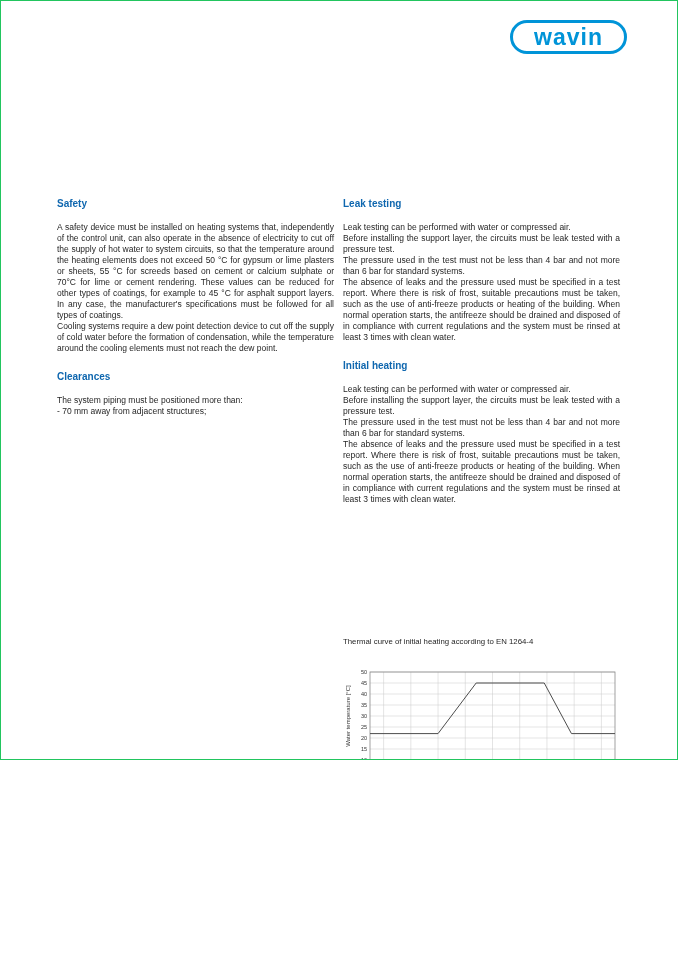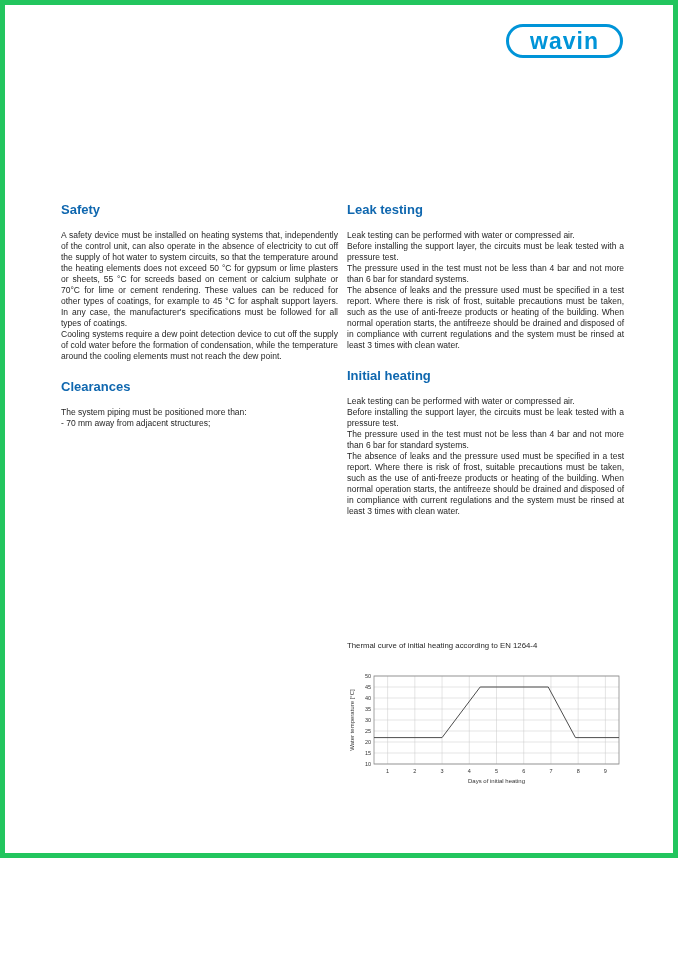--- a/index.html
+++ b/index.html
@@ -1,32 +1,32 @@
 <!DOCTYPE html>
 <html><head>
 <meta charset="utf-8">
 <style>
   * { box-sizing: border-box; }
   html, body { margin: 0; padding: 0; background: #ffffff; }
   .page {
-    width: 678px; height: 858px; position: relative;
-    background: #ffffff; border: 5px solid #22c55e; overflow: hidden;
+    width: 678px; height: 760px; position: relative;
+    background: #ffffff; border: 1px solid #22c55e; overflow: hidden;
     font-family: "Liberation Sans", sans-serif; color: #262626;
   }
   .logo {
     position: absolute; top: 19px; right: 50px; height: 34px;
     padding: 0 21px; border: 3px solid #0094d8; border-radius: 18px;
     display: flex; align-items: center; justify-content: center;
     color: #0094d8; font-weight: 700; font-size: 23px; letter-spacing: 1px;
   }
   .col { position: absolute; width: 277px; top: 197px; }
   .col-left  { left: 56px; }
   .col-right { left: 342px; }
   section { margin-bottom: 17px; }
-  .heading { font-size: 13px; font-weight: 700; color: #0f67af; margin: 0 0 13px 0; }
+  .heading { font-size: 10px; font-weight: 700; color: #0f67af; margin: 0 0 13px 0; }
   p.body { margin: 0; font-size: 8.5px; line-height: 11px; text-align: justify; }
   .chart-block { position: absolute; left: 342px; top: 636px; width: 278px; }
   .chart-title { font-size: 7.8px; margin-bottom: 20px; color: #262626; }
   #chart-svg { display: block; }
   svg text { font-family: "Liberation Sans", sans-serif; }
   .footer {
     position: absolute; left: 56px; right: 41px; top: 903px;
     border-top: 1px solid #8a8a8a; padding-top: 7px;
     display: flex; justify-content: space-between; align-items: flex-start;
   }

